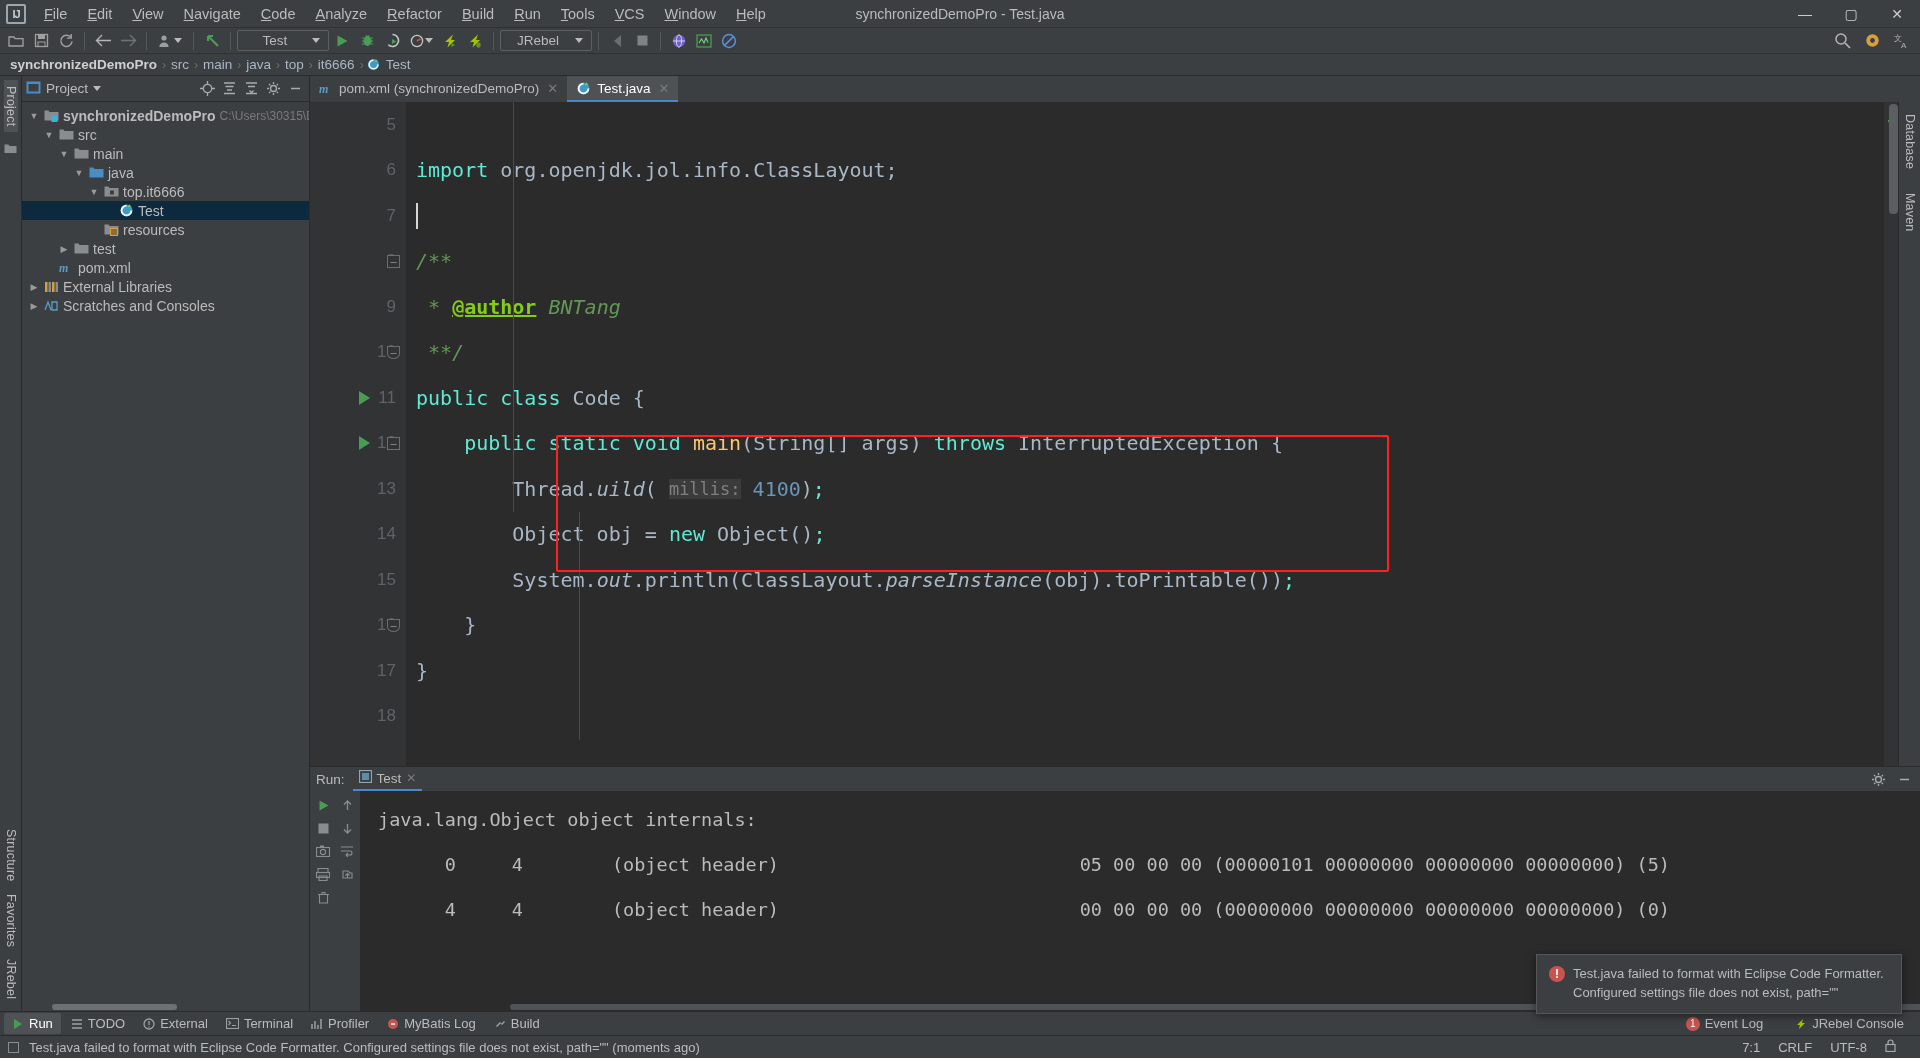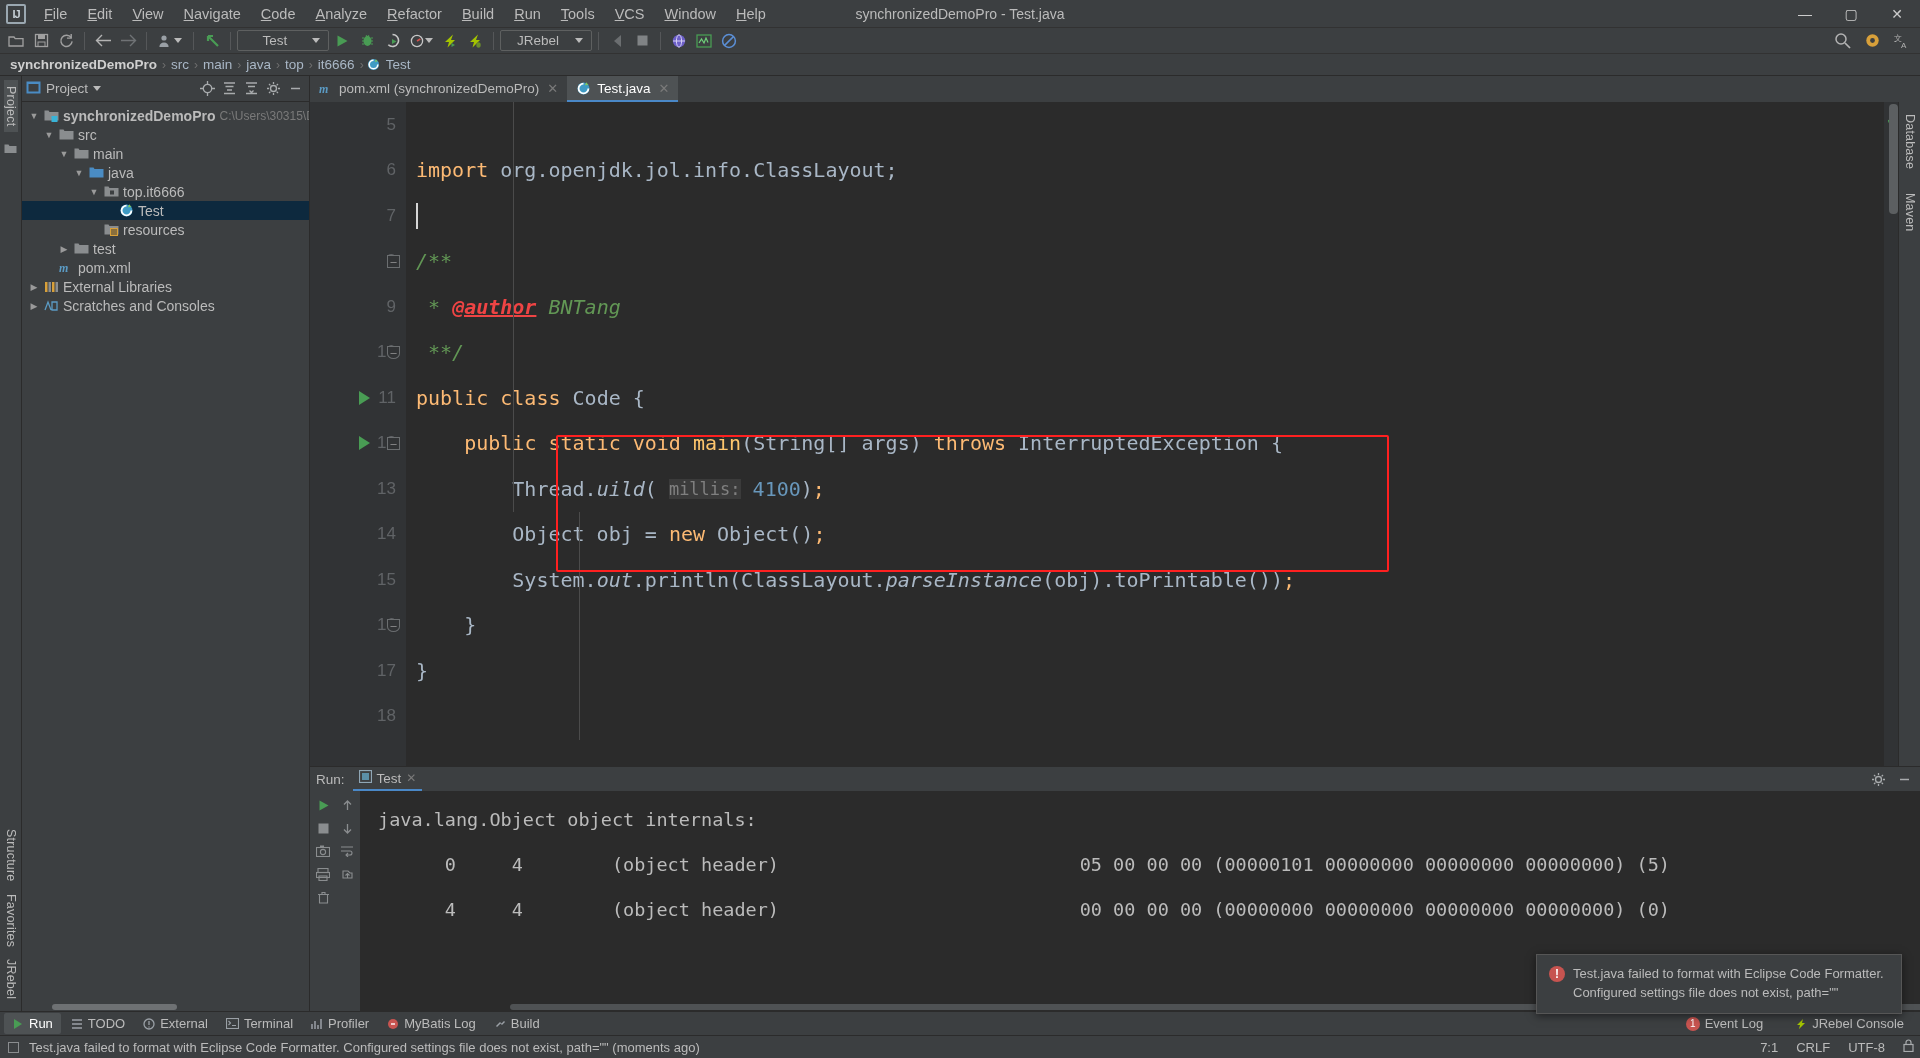--- a/index.html
+++ b/index.html
@@ -125,24 +125,24 @@
   }
   .foldmark.tri { border-bottom-left-radius:50% 40%; border-bottom-right-radius:50% 40%; }
 
   .codearea {
     flex:1; position:relative; background:#2b2b2b; overflow:hidden;
     font-family:"DejaVu Sans Mono", monospace; font-size:20px;
   }
   .cline { height:45.5px; display:flex; align-items:center; padding-left:10px; white-space:pre; }
   .indentguide { position:absolute; width:1px; background:#4b4b4b; }
   
-  .kw   { color:#fdba74; }
+  .kw   { color:#5eead4; }
   .num  { color:#6897bb; }
   .cmt  { color:#629755; font-style:italic; }
-  .cmt-tag { color:#ef4444; font-style:italic; text-decoration:underline; font-weight:bold; }
+  .cmt-tag { color:#84cc16; text-decoration:underline; font-weight:bold; }
   .ident{ color:#a9b7c6; }
   .fn   { color:#ffc66d; }
   .stat { color:#a9b7c6; font-style:italic; }
   .hint { color:#808080; background:#3b3b3b; font-size:17px; }
   .cursor { display:inline-block; width:2px; height:26px; background:#d6d6d6; vertical-align:middle; }
 
   .redbox {
     position:absolute; border:2px solid #ff2020; border-radius:2px; pointer-events:none;
   }
   .rightbar { width:14px; background:#313335; flex:0 0 14px; position:relative; }
@@ -192,21 +192,21 @@
   }
   .twbtn { display:flex; align-items:center; gap:5px; padding:3px 8px; color:#bbbbbb; border-radius:2px; white-space:nowrap; }
   .twbtn.sel { background:#4e5254; color:#ffffff; }
   .toolbtnbar .right { position:absolute; right:8px; display:flex; align-items:center; gap:16px; }
 
   .statusbar {
     height:23px; background:#3c3f41; display:flex; align-items:center;
     border-top:1px solid #2b2b2b; flex:0 0 23px; font-size:13px; padding:0 8px; gap:10px;
     color:#bbbbbb; position:relative;
   }
-  .statusbar .right { position:absolute; right:6px; display:flex; align-items:center; gap:18px; }
+  .statusbar .right { position:absolute; right:24px; display:flex; align-items:center; gap:18px; }
   .sq { width:11px;height:11px;border:1px solid #8a8d8f; display:inline-block; }
 </style>
 </head>
 <body>
 
 <div class="app">
 
   <div class="menubar">
     <div class="ij-logo">IJ</div>
     <div id="menu-items" style="display:flex;">

